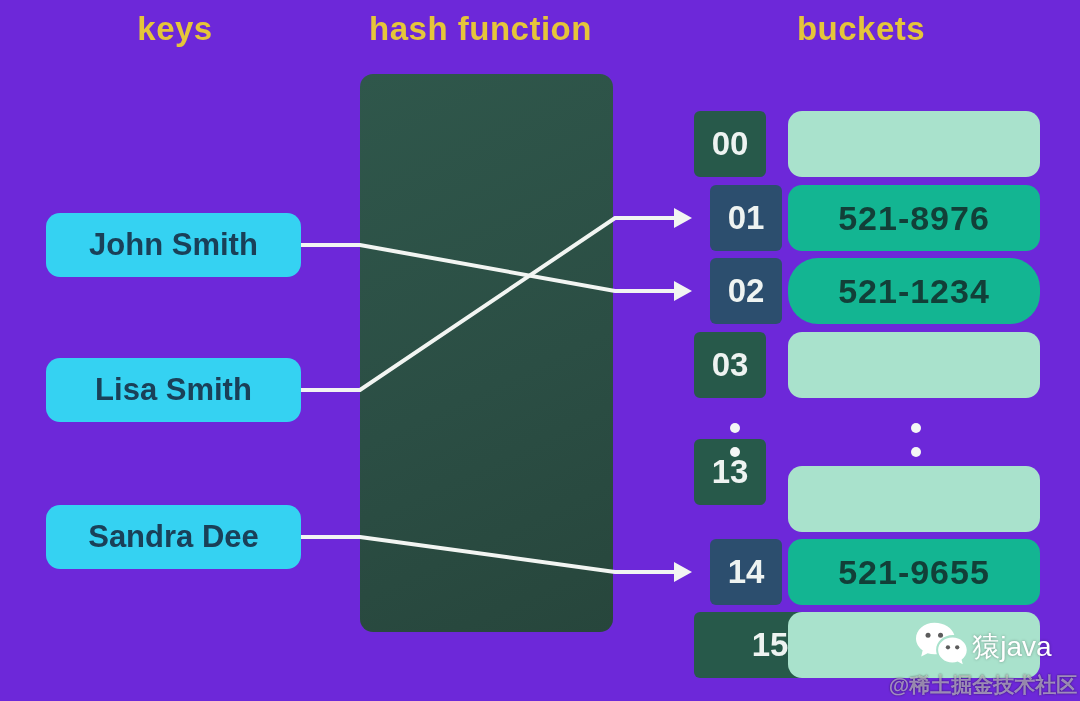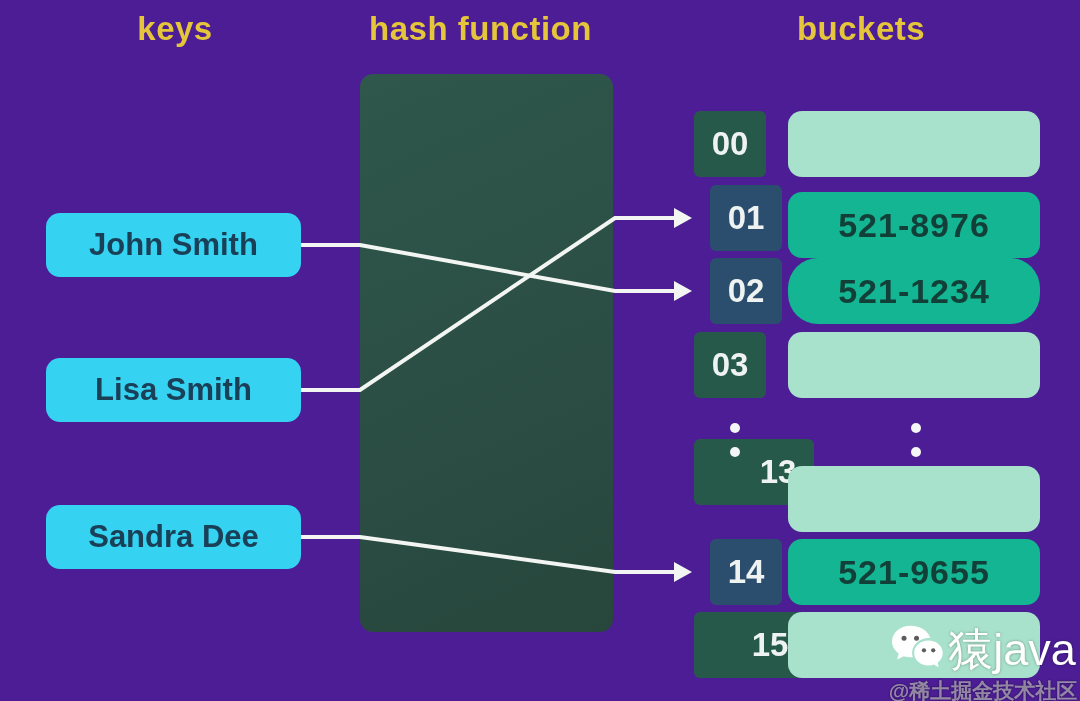--- a/index.html
+++ b/index.html
@@ -1,20 +1,20 @@
 <!DOCTYPE html>
 <html><head>
 <meta charset="utf-8">
 <style>
   html, body { margin: 0; padding: 0; background: #111; }
   .canvas {
     position: relative;
     width: 1080px;
     height: 701px;
-    background: #4c1d95;
+    background: #6d28d9;
     overflow: hidden;
     font-family: "Liberation Sans", sans-serif;
   }
   .col-header {
     position: absolute;
     top: 8px;
     height: 42px;
     line-height: 42px;
     text-align: center;
     font-size: 33px;
@@ -91,21 +91,21 @@
     text-align: center;
   }
   .wm-row {
     display: flex;
     align-items: center;
     justify-content: center;
     gap: 4px;
   }
   .wm-title {
     color: #ffffff;
-    font-size: 45px;
+    font-size: 28px;
     font-weight: 400;
     text-shadow: 0 0 3px rgba(0,0,0,0.35);
     white-space: nowrap;
   }
   .wm-sub {
     margin-top: -3px;
     color: rgba(235,235,235,0.55);
     font-size: 21px;
     font-weight: 700;
     text-shadow: 0 0 2px rgba(0,0,0,0.6);
@@ -126,27 +126,27 @@
   <div id="keys-col">
       <div class="key-box" style="top: 213px;">John Smith</div>
       <div class="key-box" style="top: 358px;">Lisa Smith</div>
       <div class="key-box" style="top: 505px;">Sandra Dee</div>
     </div>
   <div id="index-col">
       <div class="idx-box green" style="top: 111px;">00</div>
       <div class="idx-box navy" style="top: 185px;">01</div>
       <div class="idx-box navy" style="top: 258px;">02</div>
       <div class="idx-box green" style="top: 332px;">03</div>
-      <div class="idx-box green" style="top: 439px; padding-left: 48px;">13</div>
+      <div class="idx-box green" style="top: 439px;">13</div>
       <div class="idx-box navy" style="top: 539px;">14</div>
       <div class="idx-box green" style="top: 612px; padding-left: 40px;">15</div>
     </div>
   <div id="values-col">
       <div class="val-box empty" style="top: 111px;"></div>
-      <div class="val-box filled" style="top: 192px;">521-8976</div>
+      <div class="val-box filled" style="top: 185px;">521-8976</div>
       <div class="val-box filled" style="top: 258px; border-radius: 30px;">521-1234</div>
       <div class="val-box empty" style="top: 332px;"></div>
       <div class="val-box empty" style="top: 466px;"></div>
       <div class="val-box filled" style="top: 539px;">521-9655</div>
       <div class="val-box empty" style="top: 612px;"></div>
     </div>
 
   <svg id="lines">
       <polyline points="301,245 360,245 615,291 678,291" fill="none" stroke="#f2f5f2" stroke-width="4"></polyline>
       <polygon points="674,281 674,301 692,291" fill="#f2f5f2"></polygon>

